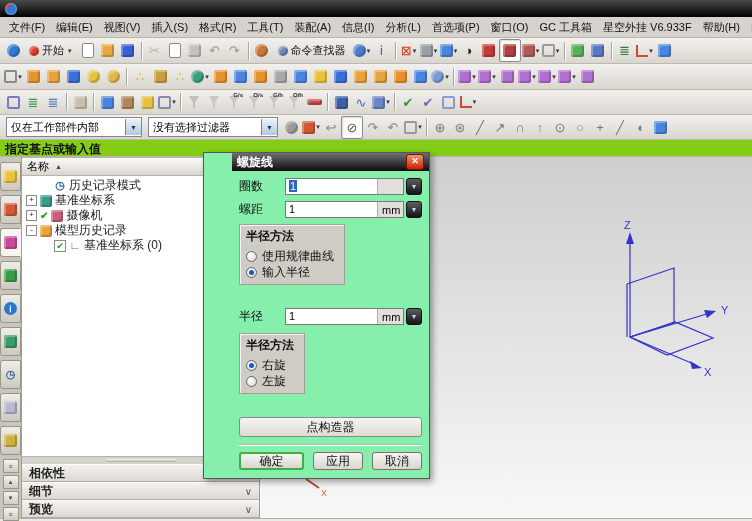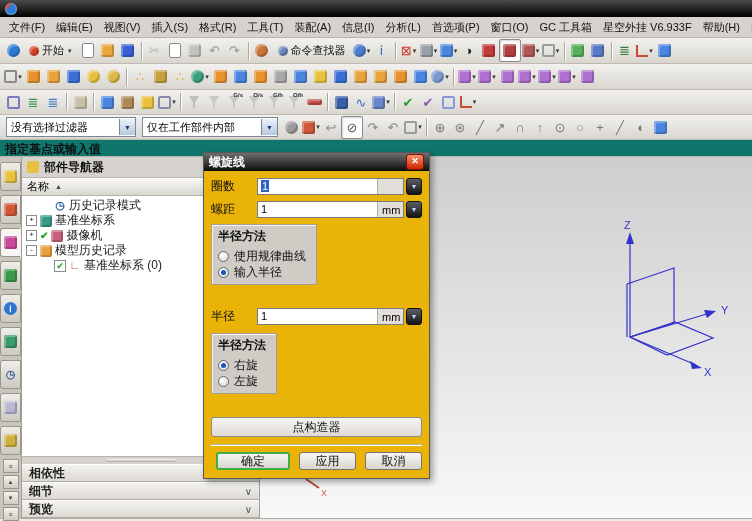--- a/index.html
+++ b/index.html
@@ -35,21 +35,21 @@
   .tag{position:absolute;top:0;right:1px;font-size:6px;color:#223;font-weight:bold;line-height:7px;}
   .dd{font-style:normal;font-size:7px;color:#333;margin-left:1px;}
   .tbtn{display:inline-flex;align-items:center;gap:3px;height:19px;padding:0 5px;margin:0 1px;
         font-size:11px;border-radius:2px;flex:none;color:#111;}
   .combo{display:inline-flex;align-items:center;height:18px;border:1px solid #7c8795;background:#fff;
          font-size:11px;margin:0 3px;flex:none;}
   .combo .cval{flex:1;padding:0 4px;overflow:hidden;white-space:nowrap;}
   .combo .carrow{width:15px;height:16px;background:linear-gradient(#eaf2fa,#b5c9dd);border-left:1px solid #7c8795;
                  color:#1a3a66;font-size:7px;display:flex;align-items:center;justify-content:center;}
   
-  .promptline{height:17px;background:#0f766e;border-bottom:1px solid #b8b4ac;font-size:12px;
+  .promptline{height:17px;background:#84cc16;border-bottom:1px solid #b8b4ac;font-size:12px;
               font-weight:bold;color:#111;padding:1px 5px;box-sizing:border-box;}
   
   .main{display:flex;height:361px;}
   .resbar{width:22px;background:#c9c5bd;border-right:1px solid #a19d95;display:flex;flex-direction:column;
           align-items:center;padding-top:5px;gap:4px;box-sizing:border-box;}
   .rtab{width:19px;height:27px;display:flex;align-items:center;justify-content:center;flex:none;
         background:linear-gradient(#efede9,#cdc9c1);border:1px solid #999589;border-radius:3px 0 0 3px;}
   .rtab.active{background:#f7f5f1;border-right-color:#f7f5f1;}
   .rblob{width:13px;height:13px;border-radius:2px;box-shadow:inset -2px -2px 0 rgba(0,0,0,.18),inset 2px 2px 0 rgba(255,255,255,.3);}
   .rglyph{font-size:11px;font-weight:bold;}
@@ -78,22 +78,22 @@
   .splitter{height:7px;background:#d6d3ce;border-top:1px solid #b8b4ac;display:flex;align-items:center;justify-content:center;flex:none;}
   .handle{width:70px;height:3px;border-radius:2px;background:linear-gradient(#fff,#a8a49c);}
   .section{height:16px;flex:none;background:linear-gradient(#f4f2ee,#dcd9d2);border-top:1px solid #fff;
            border-bottom:1px solid #b0aca4;display:flex;align-items:center;justify-content:space-between;
            padding:0 7px;font-size:12px;font-weight:bold;color:#222;}
   .chev{color:#555;font-size:10px;font-weight:normal;}
   
   .graphics{flex:1;position:relative;background:linear-gradient(#cecece,#f8f8f8);}
   .graphics svg{position:absolute;left:0;top:0;}
   
-  .dialog{position:absolute;left:203px;top:152px;width:227px;background:#eab308;border:1px solid #57575a;
-          box-shadow:3px 3px 6px rgba(0,0,0,.35);z-index:10;box-sizing:border-box;}
+  .dialog{position:absolute;left:203px;top:152px;width:227px;background:#86efac;border:1px solid #57575a;
+          box-shadow:3px 3px 6px rgba(0,0,0,.35);z-index:10;box-sizing:border-box;padding-left:28px;}
   .dlg-title{height:18px;background:linear-gradient(#6f6f6f,#0b0b0b);color:#fff;font-size:12px;font-weight:bold;
              display:flex;align-items:center;padding:0 5px;}
   .dlg-close{margin-left:auto;width:16px;height:14px;background:linear-gradient(#f5936d,#cc2200);
              border:1px solid #7a1200;border-radius:3px;color:#fff;font-size:9px;line-height:13px;
              text-align:center;font-weight:bold;}
   .dlg-body{padding:7px 7px 8px;}
   .drow{display:flex;align-items:center;margin-bottom:6px;}
   .dlabel{width:46px;font-size:12px;color:#111;flex:none;}
   .dfield{flex:1;display:flex;height:17px;border:1px solid #7a7a7a;background:#fff;align-items:stretch;box-sizing:border-box;}
   .dval{flex:1;font-size:11px;padding:1px 3px;}
@@ -421,26 +421,26 @@
     <span class="ticon">
       <i class="blob s-frame" style="border-color: rgb(136, 152, 216);"></i>
     </span>
     <span class="ticon">
       <i class="blob s-triad" style="background: rgb(200, 74, 58);"></i>
       <em class="dd">▾</em>
     </span>
   </div>
 
 <div class="toolbar h24">
+  <span class="combo" style="width:134px">
+    <span class="cval">仅在工作部件内部</span>
+    <span class="carrow">▼</span>
+  </span>
   <span class="combo" style="width:128px">
     <span class="cval">没有选择过滤器</span>
-    <span class="carrow">▼</span>
-  </span>
-  <span class="combo" style="width:134px">
-    <span class="cval">仅在工作部件内部</span>
     <span class="carrow">▼</span>
   </span>
   <span style="display:inline-flex;align-items:center">
       <span class="ticon">
         <i class="blob s-round" style="background: rgb(154, 154, 154);"></i>
       </span>
       <span class="ticon">
         <i class="blob" style="background: rgb(208, 88, 56);"></i>
         <em class="dd">▾</em>
       </span>
@@ -525,24 +525,20 @@
         </div></span>
     <span class="rscrolls">
         <span class="rsbtn">≡</span>
         <span class="rsbtn">▴</span>
         <span class="rsbtn">▾</span>
         <span class="rsbtn">≡</span>
       </span>
   </div>
 
   <div class="navigator">
-    <div class="nav-header">
-      <span class="tico" style="background:#e8c23e"></span>
-      <span>部件导航器</span>
-    </div>
     <div class="nav-cols">
       <span class="col-name">
         <span>名称</span>
         <span class="sortg">▲</span>
       </span>
       <span class="col-note">附注</span>
     </div>
     <div class="tree">
         <div class="trow" style="padding-left: 18px;">
           <span class="expspace"></span>

